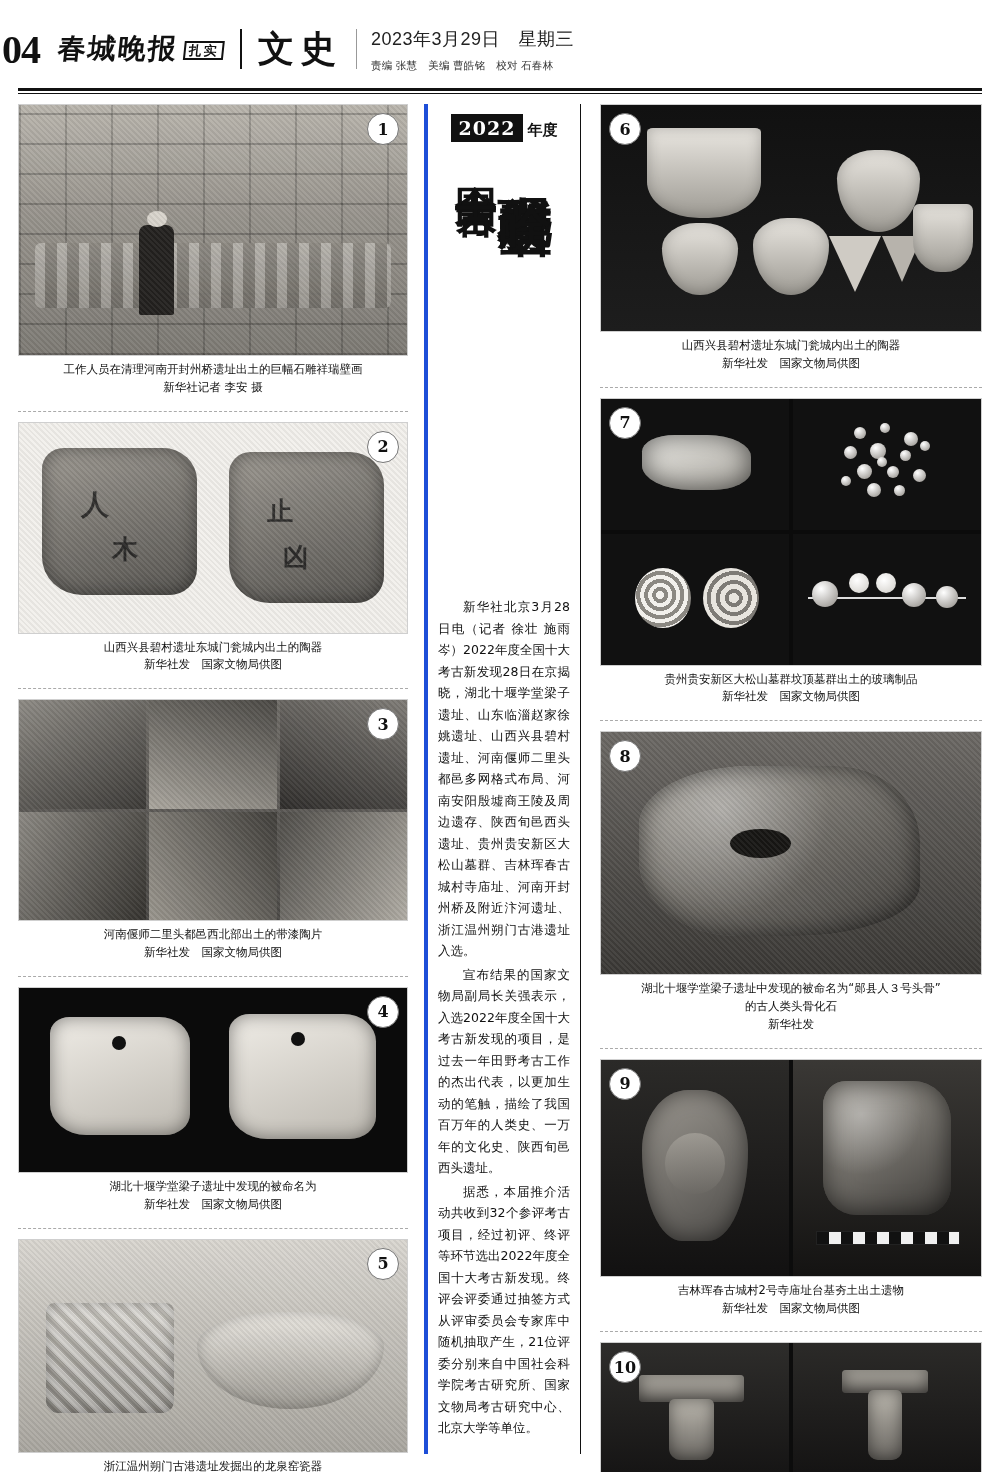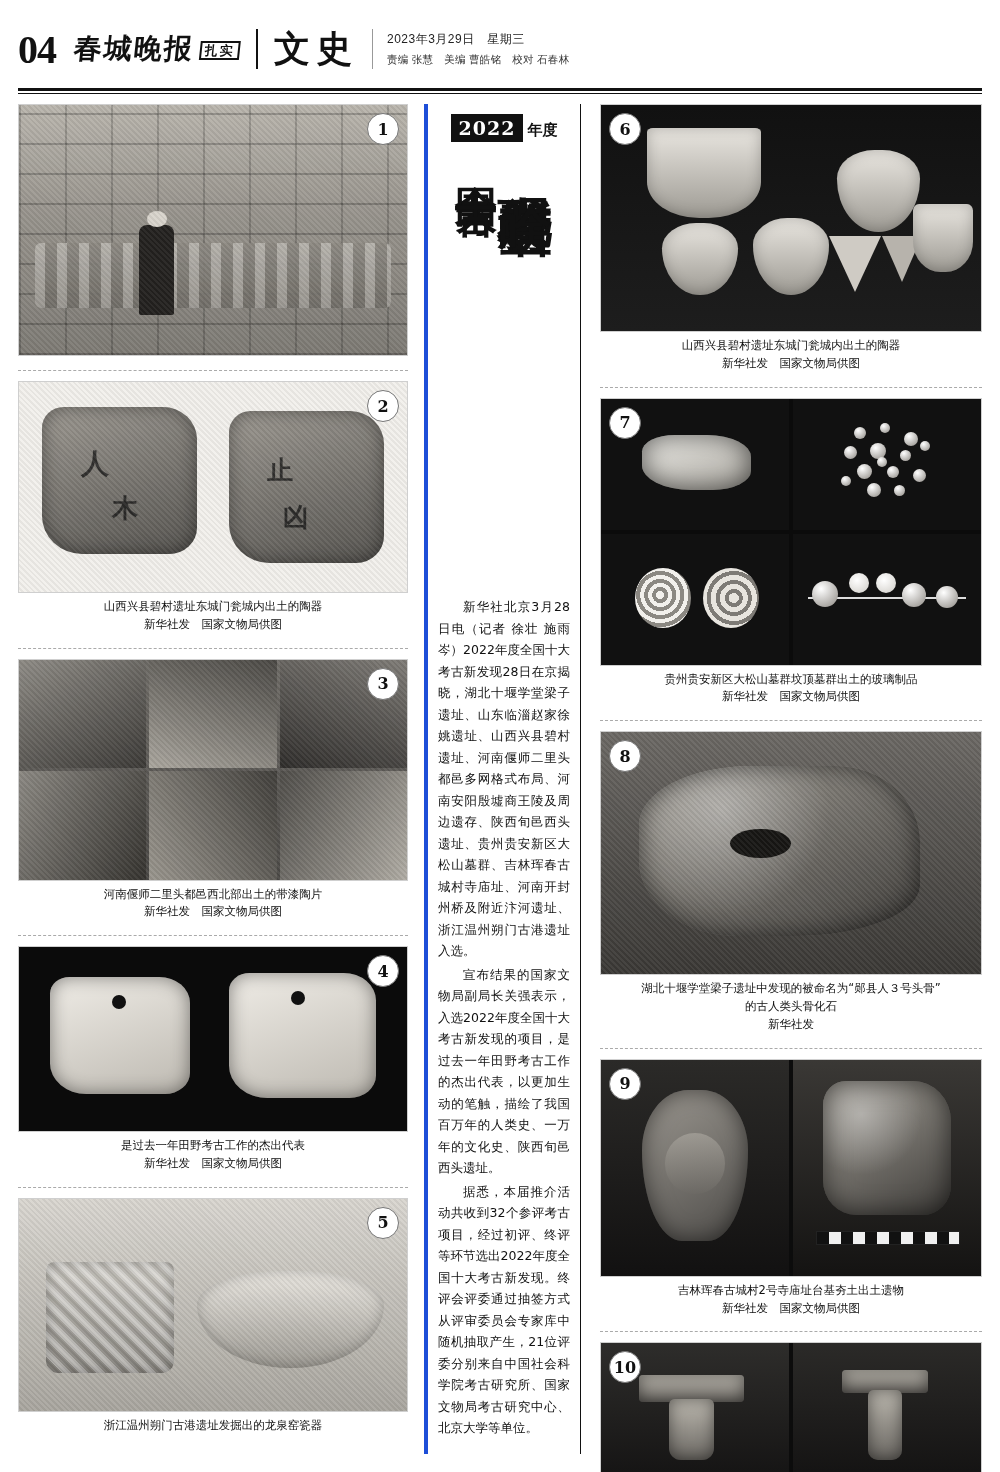--- a/index.html
+++ b/index.html
@@ -7,39 +7,39 @@
     width:1000px;height:1472px;
     background:#ffffff;
     font-family:"Liberation Sans","DejaVu Sans",sans-serif;
     color:#111;
     position:relative;
     overflow:hidden;
   }
   .page{position:relative;width:1000px;height:1472px;}
 
   
-  .masthead{position:absolute;left:18px;top:18px;width:964px;height:62px;display:flex;align-items:center;}
+  .masthead{position:absolute;left:2px;top:18px;width:964px;height:62px;display:flex;align-items:center;}
   .folio{font-size:40px;font-weight:bold;letter-spacing:-1px;font-family:"Liberation Serif",serif;}
   .masthead-sep{width:18px;}
   .paper-logo{
     font-family:"DejaVu Serif","Liberation Serif",serif;
     font-size:28px;font-weight:bold;letter-spacing:2px;
     transform:skewX(-6deg);
     color:#111;
   }
   .logo-badge{
     display:inline-block;margin-left:6px;border:2px solid #111;padding:1px 3px;
     font-size:13px;line-height:1.05;font-family:"DejaVu Serif",serif;font-weight:bold;
     vertical-align:middle;
   }
   .vrule{width:2px;height:40px;background:#111;margin:0 16px;}
   .section-title{font-family:"DejaVu Serif","Liberation Serif",serif;font-size:36px;font-weight:bold;letter-spacing:6px;}
   .vrule2{width:1px;height:40px;background:#999;margin:0 14px;}
   .issue-info{font-size:12px;line-height:1.9;color:#222;}
-  .issue-date{font-size:12px;letter-spacing:.5px;}
+  .issue-date{font-size:18px;letter-spacing:.5px;}
   .issue-credits{font-size:10.5px;color:#333;letter-spacing:.3px;}
 
   .rule-top{position:absolute;left:18px;top:88px;width:964px;height:3px;background:#111;}
   .rule-top2{position:absolute;left:18px;top:93px;width:964px;height:1px;background:#111;}
 
   
   .col-left{position:absolute;left:18px;top:104px;width:390px;}
   .col-mid{position:absolute;left:424px;top:104px;width:152px;height:1350px;border-left:4px solid #1d4ed8;border-right:1px solid #111;}
   .col-right{position:absolute;left:600px;top:104px;width:382px;}
 
@@ -48,21 +48,21 @@
     position:relative;width:100%;
     background:#8a8a8a;
     overflow:hidden;
     border:1px solid #cfcfcf;
     box-sizing:border-box;
   }
   .cap{
     text-align:center;font-size:11.5px;line-height:1.55;margin-top:5px;color:#111;
     font-family:"DejaVu Sans","Liberation Sans",sans-serif;
   }
-  .cap .line2{display:block;font-family:Liberation Serif, serif;}
+  .cap .line2{display:block;}
   .cap-right{text-align:center;}
   .dotted{border-bottom:1px dashed #aaa;margin:8px 0 10px;height:0;}
 
   .num{
     position:absolute;width:30px;height:30px;border-radius:50%;
     background:#fff;color:#111;border:1px solid #777;
     display:flex;align-items:center;justify-content:center;
     font-size:16px;font-weight:bold;font-family:"DejaVu Serif",serif;
     z-index:5;
   }
@@ -184,20 +184,24 @@
   <div class="rule-top2"></div>
 
   <div class="col-left">
 
     <div class="figure">
       <div class="photo ph-wall" style="height:252px">
         <div class="relief"></div>
         <div class="person"></div>
         <div class="noise"></div>
         <div class="num tr">1</div>
+      </div>
+      <div class="cap">
+        <span>工作人员在清理河南开封州桥遗址出土的巨幅石雕祥瑞壁画</span>
+        <span class="line2">新华社记者 李安 摄</span>
       </div>
     </div>
     <div class="dotted"></div>
 
     <div class="figure">
       <div class="photo" style="height:212px;background:#f2f0ec">
         <div class="sherd" style="left:6%;top:12%;width:40%;height:70%;"></div>
         <div class="sherd" style="left:54%;top:14%;width:40%;height:72%;"></div>
         <div class="glyph" style="left:16%;top:30%;font-size:28px;">人</div>
         <div class="glyph" style="left:24%;top:52%;font-size:26px;">木</div>
@@ -235,21 +239,21 @@
 
     <div class="figure">
       <div class="photo ph-black" style="height:186px">
         <div class="sherd light" style="left:8%;top:16%;width:36%;height:64%;"></div>
         <div class="sherd light" style="left:54%;top:14%;width:38%;height:68%;"></div>
         <div style="position:absolute;left:24%;top:26%;width:14px;height:14px;border-radius:50%;background:#111;"></div>
         <div style="position:absolute;left:70%;top:24%;width:14px;height:14px;border-radius:50%;background:#111;"></div>
         <div class="num tr">4</div>
       </div>
       <div class="cap">
-        <span>是过去一年田野考古工作的杰出代表</span>
+        <span>湖北十堰学堂梁子遗址中发现的被命名为</span>
         <span class="line2">新华社发　国家文物局供图</span>
       </div>
     </div>
     <div class="dotted"></div>
 
     <div class="figure">
       <div class="photo ph-soft" style="height:214px">
         <div class="vessel" style="left:7%;top:30%;width:33%;height:52%;border-radius:8px 8px 12px 12px;
              background:repeating-linear-gradient(45deg,rgba(255,255,255,.35) 0 6px,rgba(0,0,0,.08) 6px 12px),linear-gradient(180deg,#cfccc5,#8e8b85);"></div>
         <div class="vessel v-round" style="left:46%;top:34%;width:48%;height:46%;"></div>

